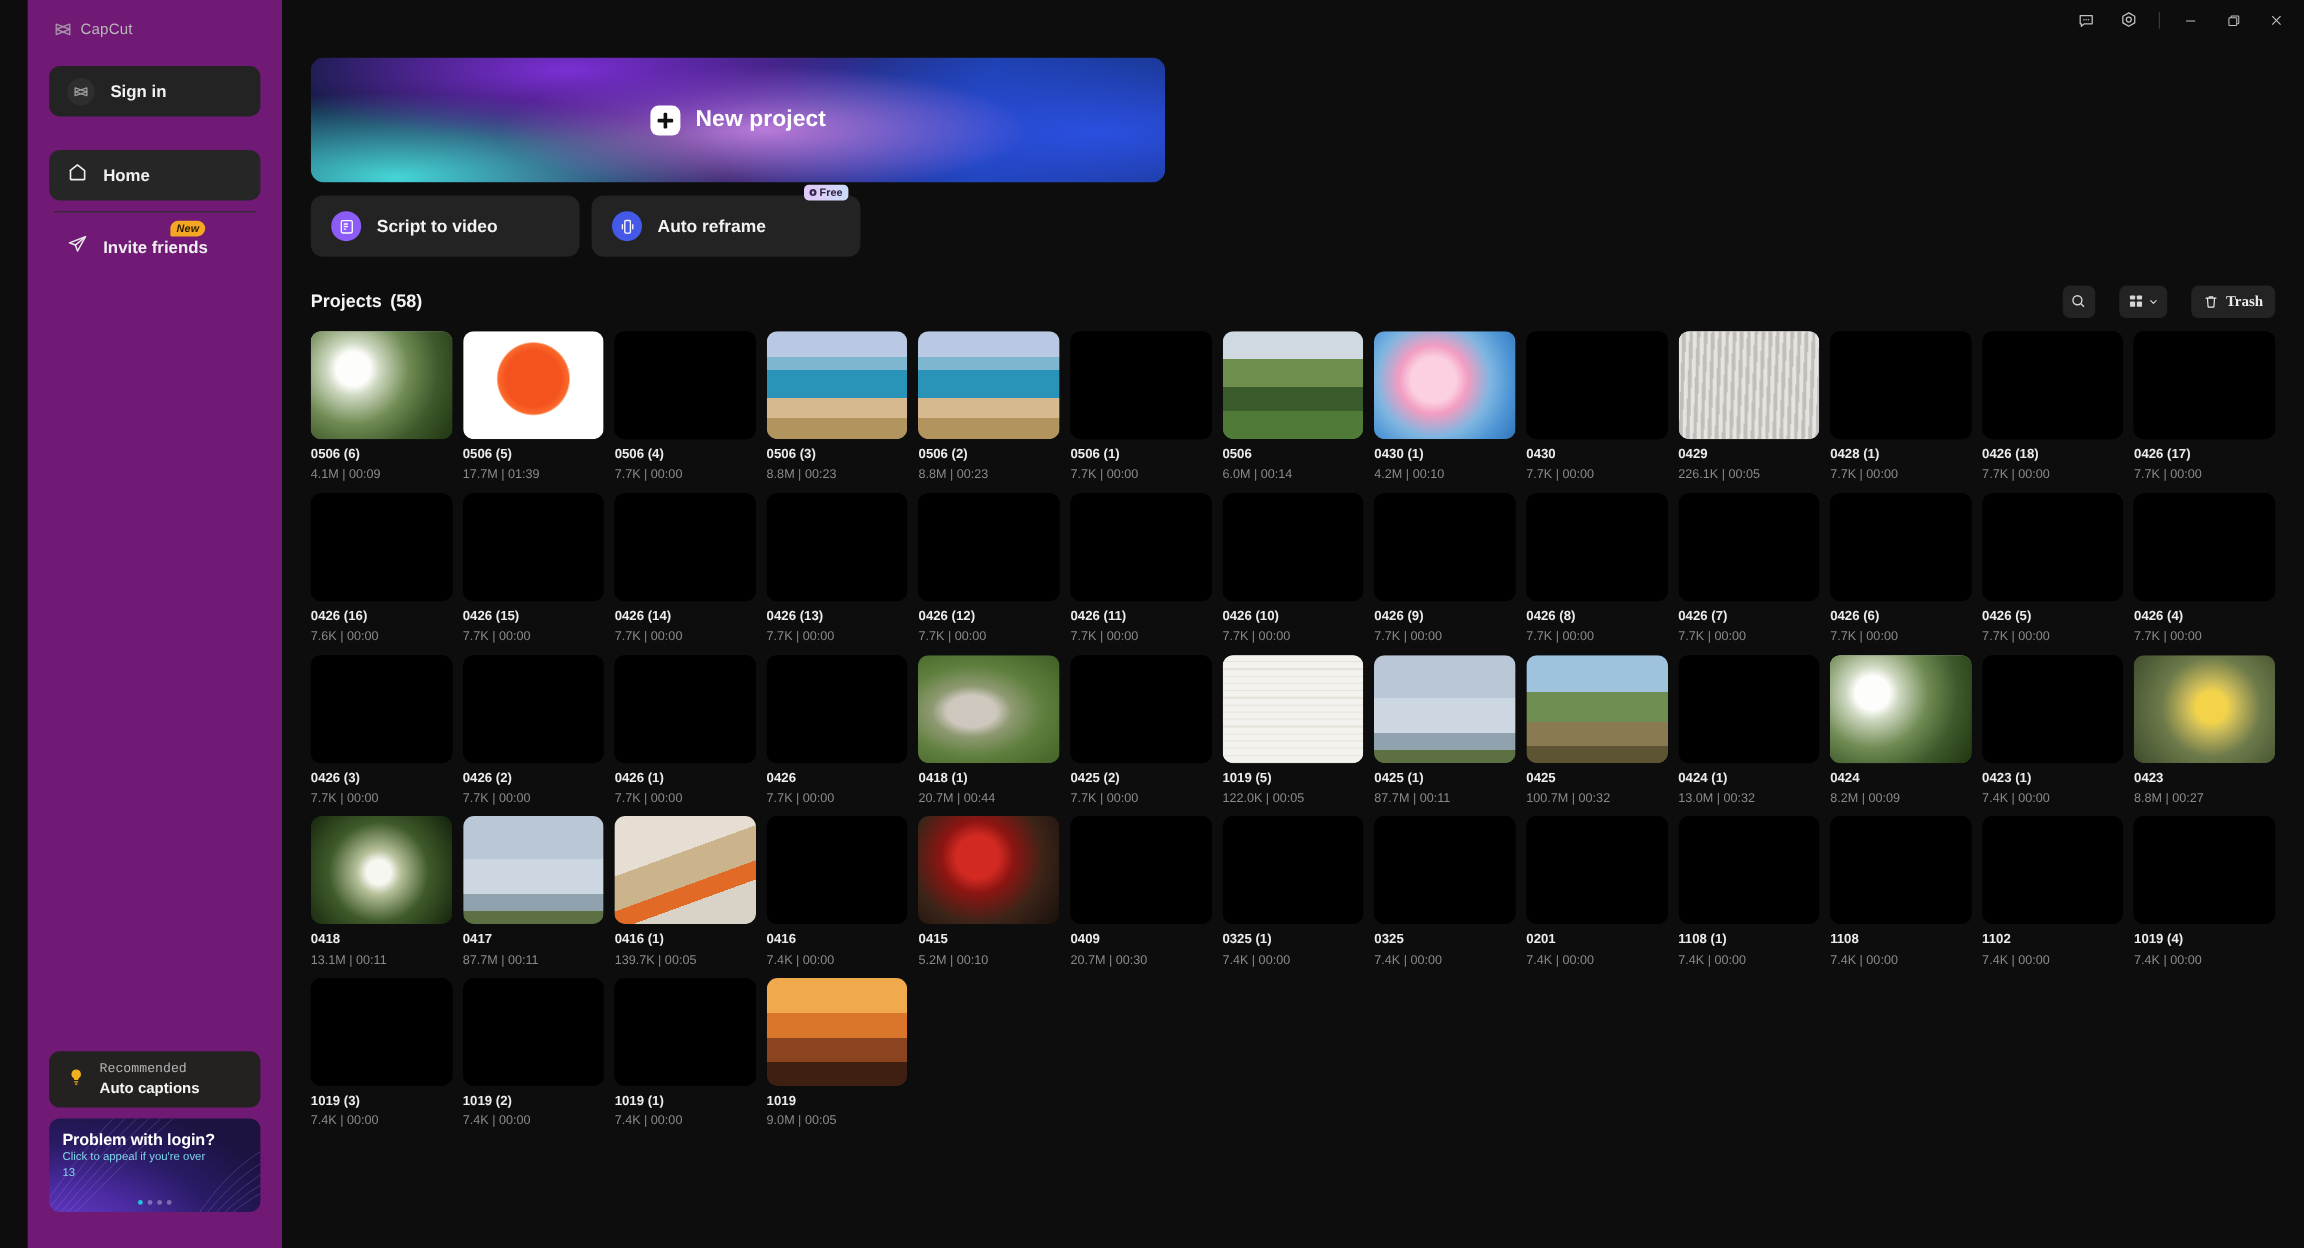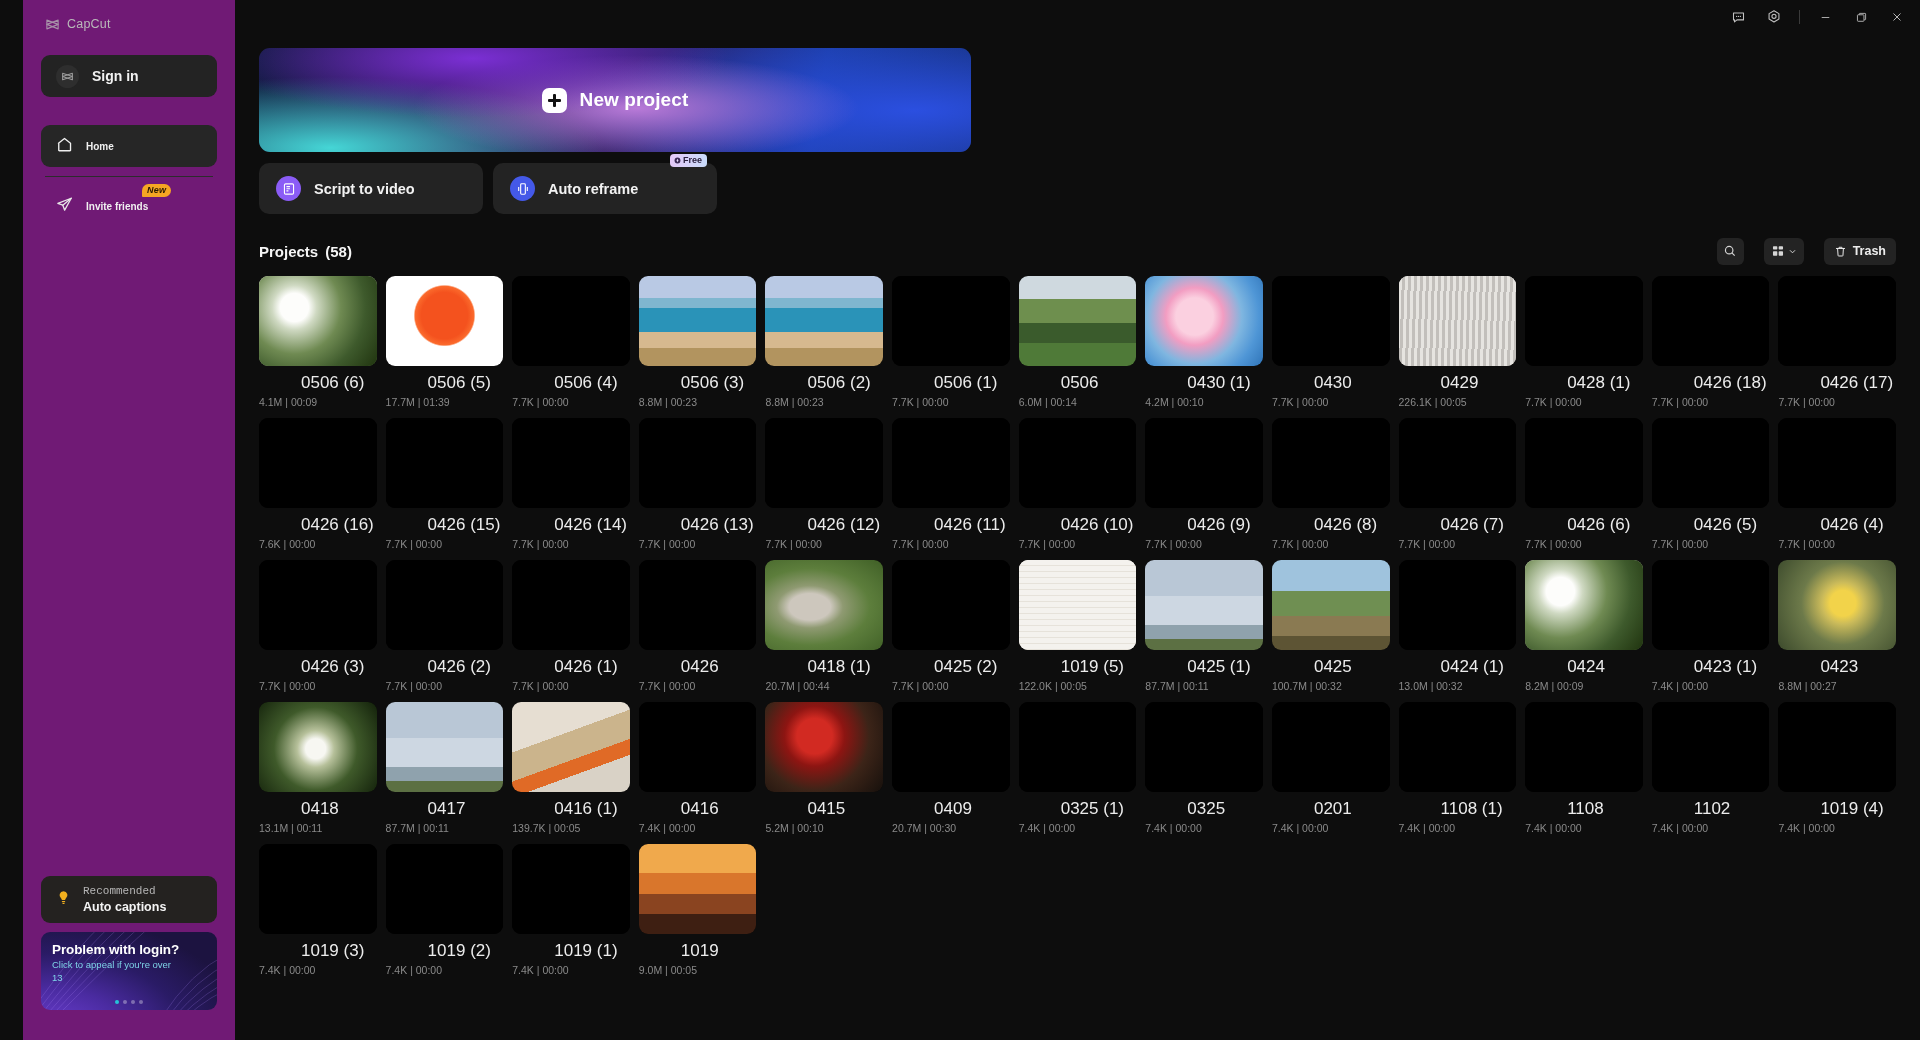--- a/index.html
+++ b/index.html
@@ -32,21 +32,21 @@
   }
   .signin-av{width:23px;height:23px;border-radius:50%;background:#2e2e2e;display:flex;align-items:center;justify-content:center;}
   .signin-label{font-size:14px;font-weight:700;color:#f2f2f2;}
 
   .nav{margin-top:28px;}
   .nav-item{
     height:42px;border-radius:9px;display:flex;align-items:center;gap:13px;
     padding:0 15px;cursor:pointer;position:relative;
   }
   .nav-item.active{background:#262626;}
-  .nav-label{font-size:10px;font-weight:700;color:#f0f0f0;}
+  .nav-label{font-size:14px;font-weight:700;color:#f0f0f0;}
   .nav-sep{height:1px;background:#2c2c2c;margin:9px 4px 8px 4px;}
   .badge-new{
     position:absolute;top:-1px;left:101px;
     background:#f5a623;color:#2a1a00;font-size:9px;font-weight:700;
     font-style:italic;border-radius:7px 7px 7px 1px;padding:1px 5px 1.5px;
     letter-spacing:.2px;
   }
 
   .sb-bottom{margin-top:auto;padding-bottom:30px;}
   .reco{
@@ -120,41 +120,41 @@
   .free-badge{
     position:absolute;top:-9px;right:10px;
     background:linear-gradient(95deg,#e4c8f7,#c9dcfb);
     color:#2c2140;font-size:9px;font-weight:700;border-radius:4px;
     padding:1px 5px 1.5px 4px;display:flex;align-items:center;gap:2px;white-space:nowrap;
   }
 
   
   .proj-head{display:flex;align-items:center;margin-top:24px;height:26px;}
   .proj-title{font-size:15px;font-weight:700;color:#f5f5f5;}
-  .head-tools{margin-left:auto;display:flex;align-items:center;gap:20px;}
+  .head-tools{margin-left:auto;display:flex;align-items:center;gap:20px;font-family:Liberation Serif, serif;}
   .tool{
     height:27px;border-radius:6px;background:#232323;display:flex;align-items:center;
     justify-content:center;cursor:pointer;color:#d6d6d6;
   }
   .tool.sq{width:27px;}
   .tool.view{width:40px;gap:3px;}
   .tool.trash{padding:0 10px;gap:6px;font-size:12.5px;font-weight:700;color:#ececec;}
 
   
   .grid{
     display:grid;grid-template-columns:repeat(13,1fr);
     column-gap:9px;row-gap:9px;margin-top:12px;
   }
   .card{cursor:pointer;}
   .thumb{
     width:100%;height:90px;border-radius:9px;background:#000;overflow:hidden;
     position:relative;display:block;
   }
   .thumb .img{position:absolute;inset:0;background-size:cover;background-position:center;}
-  .c-name{font-size:17px;font-weight:400;color:#ececec;margin-top:7px;line-height:1.2;white-space:nowrap;margin-left:42px;}
+  .c-name{font-size:11px;font-weight:700;color:#ececec;margin-top:7px;line-height:1.2;white-space:nowrap;}
   .c-meta{font-size:10.5px;color:#8a8a8a;margin-top:3px;line-height:1.2;white-space:nowrap;}
 </style>
 </head>
 <body>
 
 <div class="app">
 
   <aside class="sidebar">
 
     <div class="brand">

